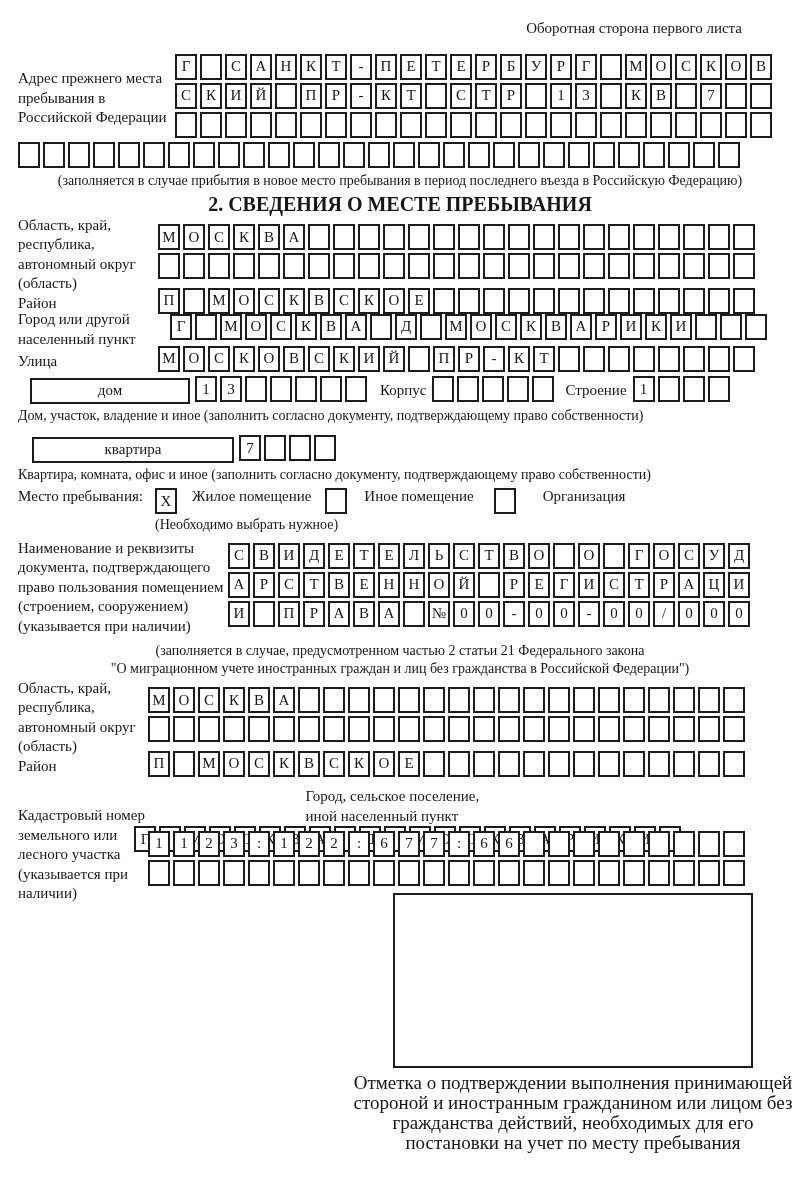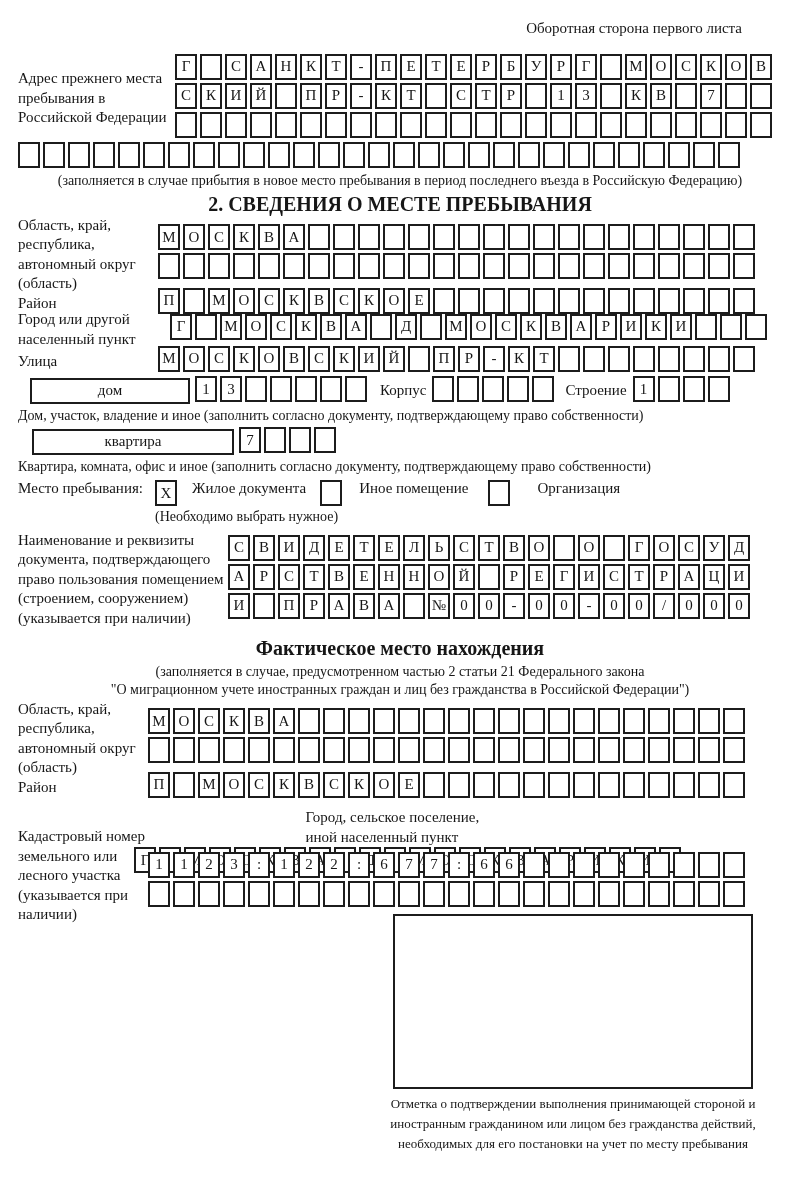--- a/index.html
+++ b/index.html
@@ -34,37 +34,37 @@
   
   .f-addr{margin-top:18px;height:84px;}
   .fullrow{margin-left:18px;margin-top:3px;}
   .note-addr{margin-top:4px;}
   .h-sec2{margin-top:6px;}
   .f-region1{height:72px;margin-top:4px;}
   .f-district1{height:26px;}
   .f-city1{height:22px;margin-top:2px;}
   .f-street1{height:26px;margin-top:8px;}
   .row-house{display:flex;align-items:center;margin-left:30px;margin-top:3px;}
-  .row-apt{display:flex;align-items:center;margin-left:32px;margin-top:2px;}
+  .row-apt{display:flex;align-items:center;margin-left:32px;margin-top:10px;}
   .inline-note{margin-left:18px;margin-top:2px;}
   .row-stay{display:flex;align-items:flex-start;margin-left:18px;margin-top:4px;height:26px;}
   .stay-note{margin-left:155px;margin-top:2px;}
   .f-doc{height:100px;margin-top:2px;}
   .h-actual{margin-top:12px;}
   .note-actual1{margin-top:6px;}
   .f-region2{height:72px;margin-top:2px;}
   .f-district2{height:26px;}
   .f-city2{height:26px;margin-top:6px;flex-direction:column;}
   .f-cad{height:67px;margin-top:10px;}
   .cad-rows{margin-top:12px;}
   .stamp-box{
     box-sizing:border-box;margin-left:393px;margin-top:6px;
     width:360px;height:175px;border:2px solid #1c1c1c;background:#fff;
   }
-  .stamp-caption{margin-left:353px;margin-top:5px;width:440px;text-align:center;font-size:13px;line-height:20px;}
+  .stamp-caption{margin-left:353px;margin-top:5px;width:440px;text-align:center;font-size:19px;line-height:20px;}
   .w157{width:157px;}
   .w140{width:140px;}
   .w152{width:152px;}
   .w210{width:210px;}
   .w130{width:130px;}
   .w207{width:207px;}
   .ml12{margin-left:12px;}
   .ml14{margin-left:14px;}
   .ml10{margin-left:10px;}
   .ml8{margin-left:8px;}
@@ -381,21 +381,21 @@
         <span class="cell"></span>
         <span class="cell"></span>
         <span class="cell"></span>
       </div>
   </div>
   <div class="note inline-note">Квартира, комната, офис и иное (заполнить согласно документу, подтверждающему право собственности)</div>
 
   <div class="row-stay">
     <div>Место пребывания:</div>
     <span class="cell ml12">X</span>
-    <div class="ml12">Жилое документа</div>
+    <div class="ml12">Жилое помещение</div>
     <span class="cell ml14"></span>
     <div class="ml14">Иное помещение</div>
     <span class="cell" style="margin-left:20px;"></span>
     <div style="margin-left:24px;">Организация</div>
   </div>
   <div class="note stay-note">(Необходимо выбрать нужное)</div>
 
   <div class="field f-doc">
     <div class="label w210">Наименование и реквизиты документа, подтверждающего право пользования помещением (строением, сооружением) (указывается при наличии)</div>
     <div class="rows">
@@ -464,21 +464,20 @@
           <span class="cell">0</span>
           <span class="cell">0</span>
           <span class="cell">/</span>
           <span class="cell">0</span>
           <span class="cell">0</span>
           <span class="cell">0</span>
         </div>
     </div>
   </div>
 
-  <div class="heading h-actual">Фактическое место нахождения</div>
   <div class="note center note-actual1">(заполняется в случае, предусмотренном частью 2 статьи 21 Федерального закона</div>
   <div class="note center">"О миграционном учете иностранных граждан и лиц без гражданства в Российской Федерации")</div>
 
   <div class="field f-region2">
     <div class="label w130">Область, край, республика, автономный округ (область)</div>
     <div class="rows">
       <div class="boxrow">
           <span class="cell">М</span>
           <span class="cell">О</span>
           <span class="cell">С</span>

